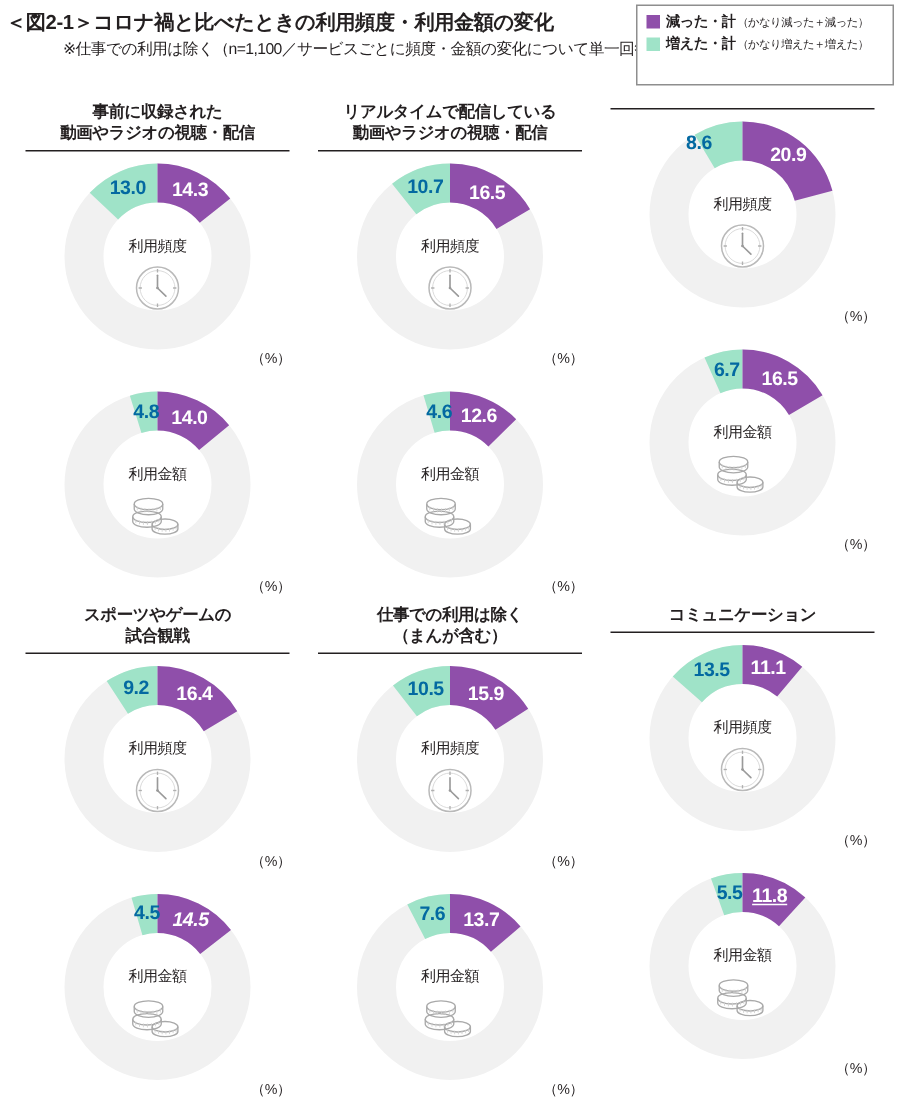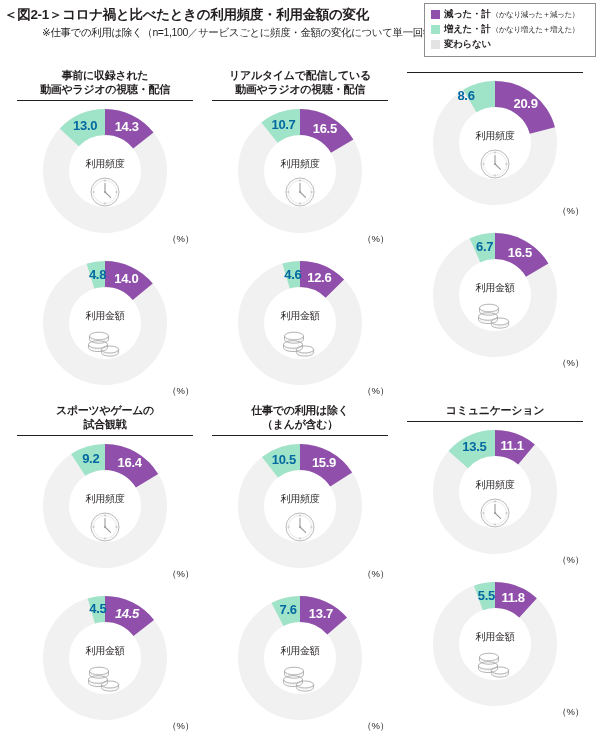--- a/index.html
+++ b/index.html
@@ -87,24 +87,20 @@
     <div class="legend-row">
       <span class="legend-sw" style="background: rgb(143, 79, 170);"></span>
       <span class="legend-main">減った・計</span>
       <span class="legend-note">（かなり減った＋減った）</span>
     </div>
     <div class="legend-row">
       <span class="legend-sw" style="background: rgb(159, 227, 200);"></span>
       <span class="legend-main">増えた・計</span>
       <span class="legend-note">（かなり増えた＋増えた）</span>
     </div>
-    <div class="legend-row">
-      <span class="legend-sw" style="background: rgb(227, 227, 227);"></span>
-      <span class="legend-main">変わらない</span>
-    </div>
   </div>
 
 <div id="panels-root">
     <div class="panel" style="left: 8px; top: 68px;">
       <div class="panel-title">
         <div>事前に収録された</div>
         <div>動画やラジオの視聴・配信</div>
       </div>
       <div class="panel-rule"></div>
       <div class="donut-wrap">
@@ -444,21 +440,21 @@
         <div class="unit" style="right: 8px; top: 132px;">（%）</div>
       </div>
       <div class="donut-wrap">
         <div class="donut">
           <svg width="136" height="136" viewBox="0 0 136 136">
         <circle cx="68" cy="68" r="49" fill="none" stroke="#f1f1f1" stroke-width="26"></circle>
         <path d="M 46.99824894479194 9.665392324838024 A 62 62 0 0 1 68 6 L 68 32 A 36 36 0 0 0 55.80543487116951 34.12829231764788 Z" fill="#9fe3c8"></path>
         <path d="M 68 6 A 62 62 0 0 1 109.87063410350352 22.27418672379322 L 92.31198109235689 41.44952777510574 A 36 36 0 0 0 68 32 Z" fill="#8f4faa"></path>
       </svg>
         </div>
-        <span class="seg-label purple" style="left: 115.114px; top: 23.3964px; transform: translate(-50%, -50%);">11.8</span>
+        <span class="seg-label purple" style="left: 115.114px; top: 23.3964px; transform: translate(-50%, -50%); text-decoration: underline;">11.8</span>
         <span class="seg-label green" style="left: 88.4035px; top: 20.7445px; transform: translate(-50%, -50%);">5.5</span>
         <div class="metric-label" style="top: 56px;">利用金額</div>
         <div class="icon-holder" style="top: 74px;">
           <svg width="40" height="34" viewBox="0 0 40 34">
     <g fill="none" stroke="#a9a9a9" stroke-width="0.9">
       <ellipse cx="14" cy="9" rx="9.5" ry="3.8"></ellipse>
       <path d="M4.5 9v3.4c0 2.1 4.3 3.8 9.5 3.8s9.5-1.7 9.5-3.8V9"></path>
       <ellipse cx="13" cy="17.5" rx="9.5" ry="3.8"></ellipse>
       <path d="M3.5 17.5v3.2c0 2.1 4.3 3.8 9.5 3.8s9.5-1.7 9.5-3.8v-3.2"></path>
       <ellipse cx="25" cy="22.5" rx="8.6" ry="3.5"></ellipse>

